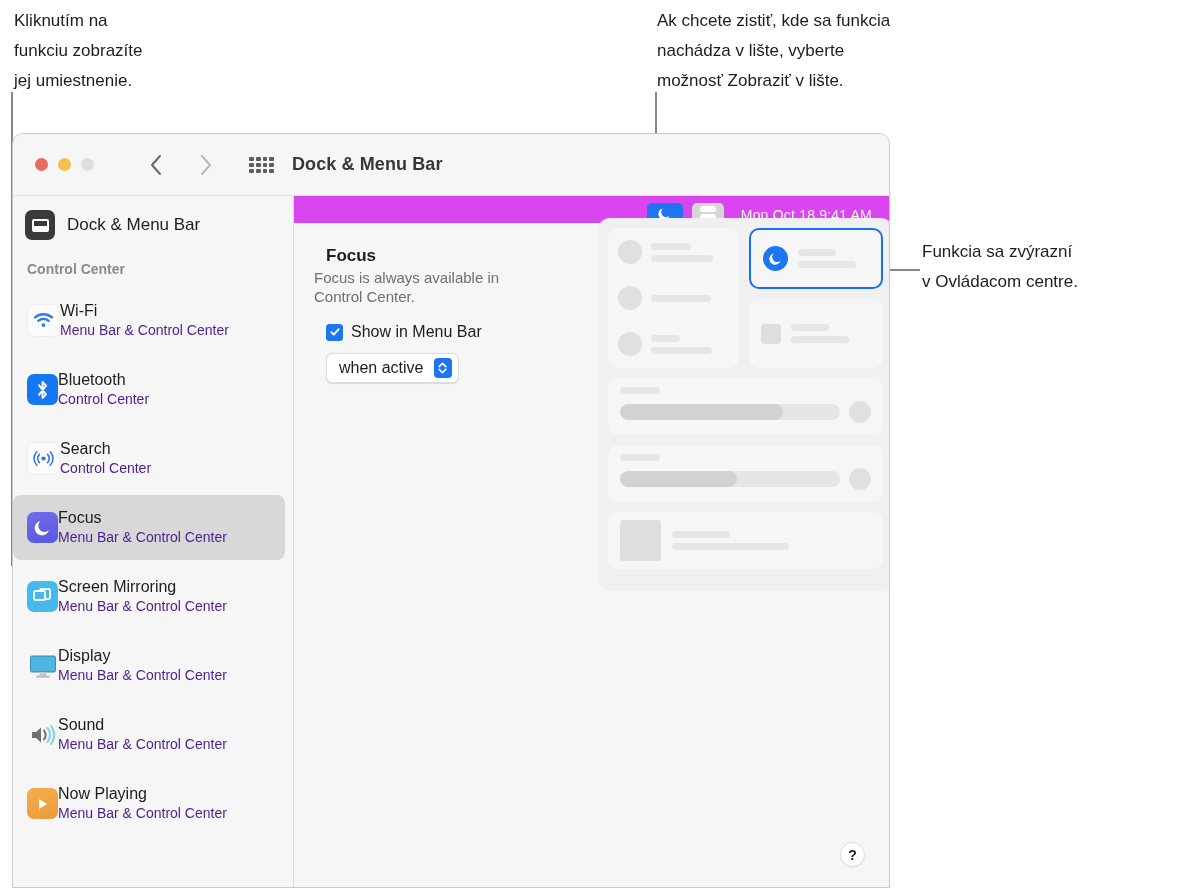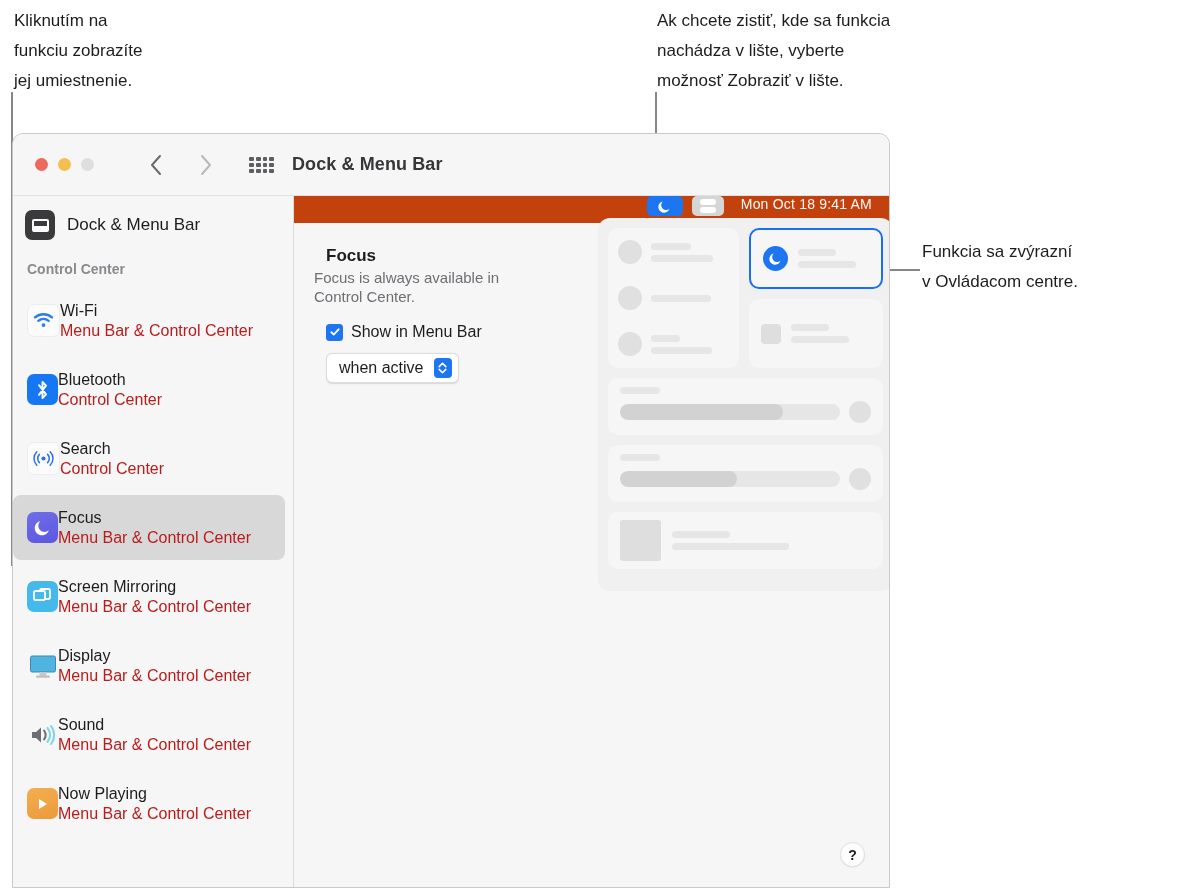--- a/index.html
+++ b/index.html
@@ -63,36 +63,36 @@
   #group-label{position:absolute;left:14px;top:65px;font-size:14px;font-weight:bold;color:#8a8a8e;}
 
   #sidebar-list{position:absolute;left:0;top:90px;right:0;}
   .srow{position:relative;height:69px;display:flex;align-items:center;padding-left:14px;box-sizing:border-box;}
   .srow.selected{margin:0 8px 0 0;}
   .srow.selected .selbg{position:absolute;left:0;right:0;top:2px;bottom:2px;background:#d8d8d8;border-radius:8px;}
   .sicon{position:relative;width:31px;height:31px;border-radius:7px;flex:0 0 auto;
     display:flex;align-items:center;justify-content:center;z-index:1;}
   .stext{position:relative;z-index:1;}
   .stitle{font-size:16px;color:#1d1d1f;line-height:20px;}
-  .ssub{font-size:16px;color:#b91c1c;line-height:19px;}
+  .ssub{font-size:14px;color:#4c1d95;line-height:19px;}
 
   .ic-wifi{background:#fbfbfb;border:1px solid #ededed;}
   .ic-bt{background:#1577f2;}
   .ic-air{background:#fbfbfb;border:1px solid #ededed;}
   .ic-focus{background:linear-gradient(160deg,#6f6ee8,#5b57e0);}
   .ic-screen{background:#46b9ec;}
   .ic-display{background:transparent;}
   .ic-sound{background:transparent;}
   .ic-now{background:linear-gradient(160deg,#f5ae4e,#eb9a3c);}
 
   
   #detail{position:absolute;left:281px;top:0;right:0;height:693px;background:#f6f6f6;}
 
-  #menubar-strip{position:absolute;left:0;top:0;right:0;height:27px;background:#c2410c;
-    display:flex;align-items:flex-start;justify-content:flex-end;padding-right:17px;box-sizing:border-box;gap:9px;}
+  #menubar-strip{position:absolute;left:0;top:0;right:0;height:27px;background:#d946ef;
+    display:flex;align-items:flex-end;justify-content:flex-end;padding-right:17px;box-sizing:border-box;gap:9px;}
   #mb-focus{width:36px;height:20px;border-radius:5px;background:#1d75f2;
     display:flex;align-items:center;justify-content:center;}
   #mb-cc{width:32px;height:20px;border-radius:5px;background:#d6d6d6;
     display:flex;align-items:center;justify-content:center;}
   #mb-cc .bar{width:16px;height:6px;border-radius:3px;background:#fff;position:relative;}
   #mb-cc .bar:first-child{margin-bottom:2px;}
   #mb-time{font-size:14px;color:#fafafa;margin-left:8px;letter-spacing:.2px;}
 
   #pane-title{position:absolute;left:32px;top:50px;font-size:17px;font-weight:bold;color:#1d1d1f;}
   #pane-desc{position:absolute;left:20px;top:72px;width:210px;font-size:15px;color:#6e6e73;line-height:19px;}

